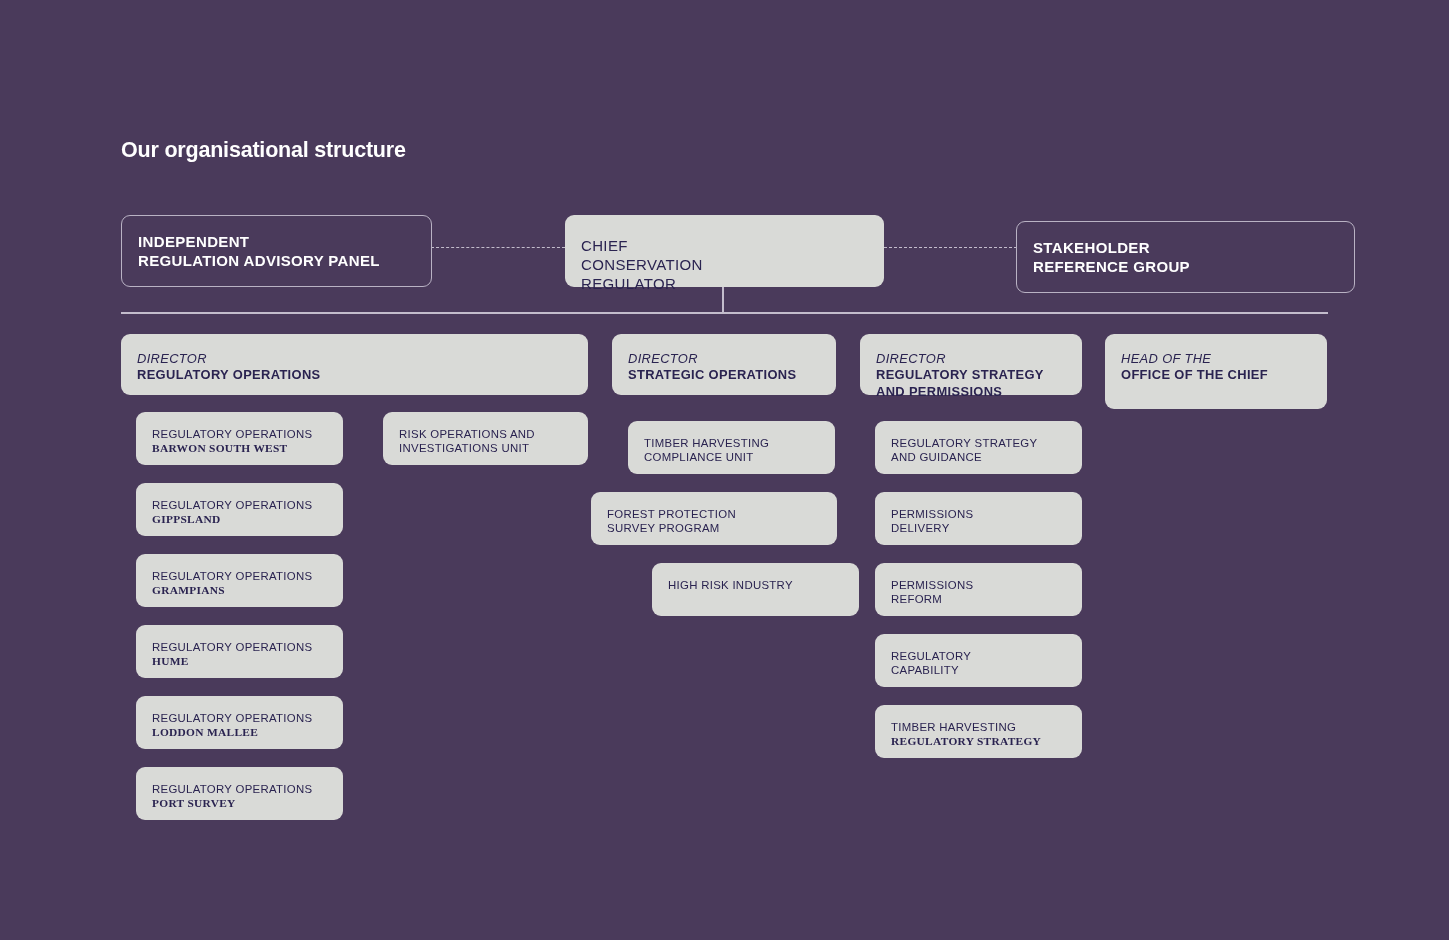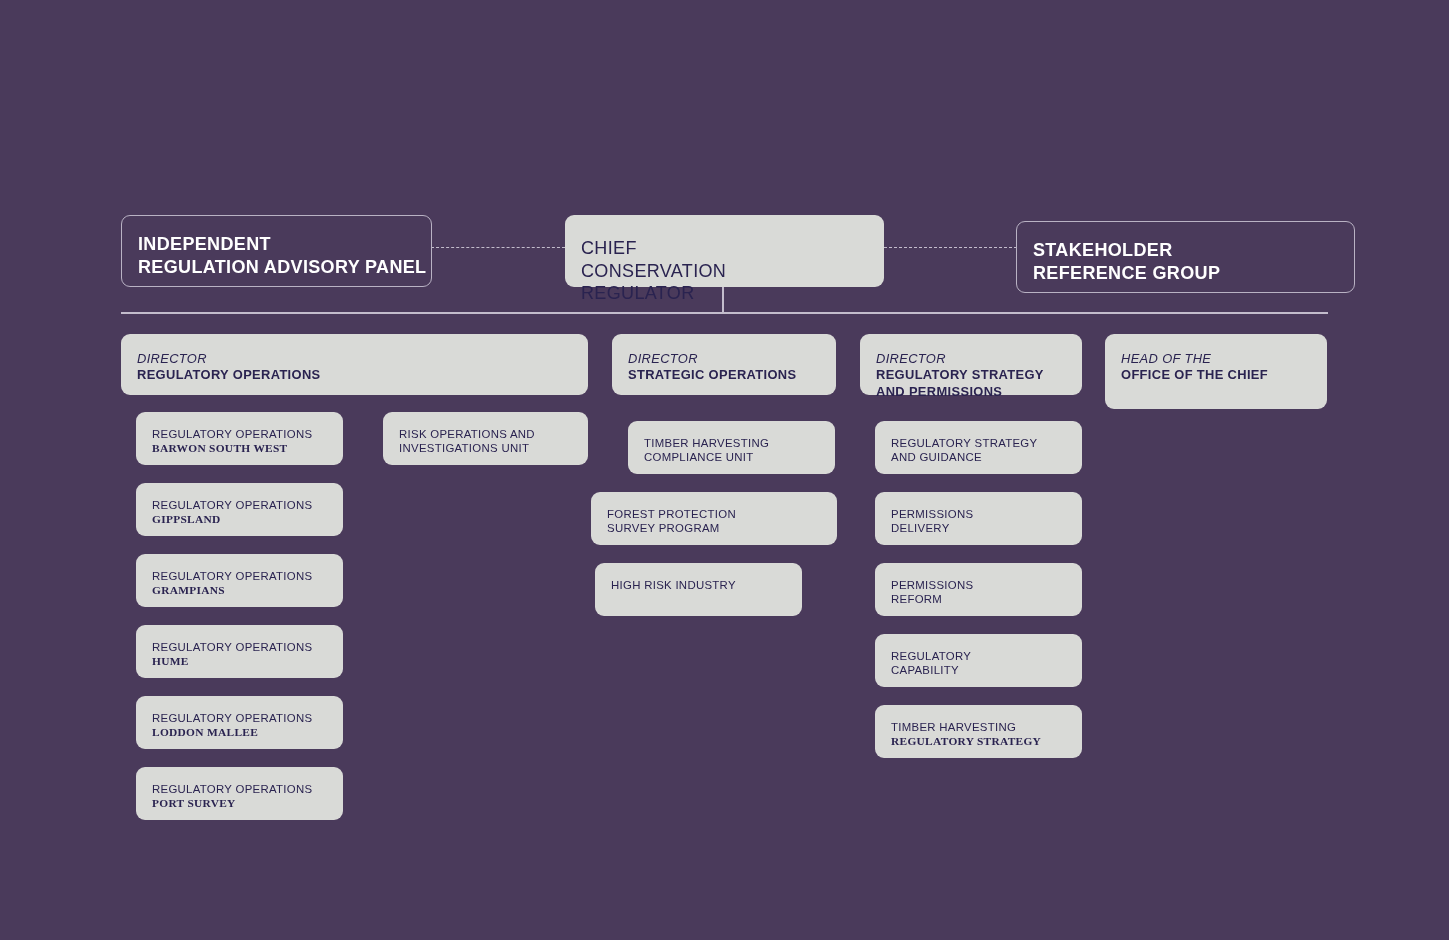--- a/index.html
+++ b/index.html
@@ -54,21 +54,21 @@
   .node.outline .l3 { font-weight: bold; }
 
   
   .node.filled {
     background: #d9dad7;
     border: none;
     color: #2a2350;
   }
 
   
-  .node.top { font-size: 18px; }
+  .node.top { font-size: 15px; }
 
   
   .node.director { font-size: 12.9px; }
   .node.director .l1 { font-weight: normal; font-style: italic; }
   .node.director .l2,
   .node.director .l3 { font-weight: bold; }
 
   
   .node.unit { font-size: 11.4px; padding-top: 15px; letter-spacing: 0.3px; }
   .node.unit .l1 { font-weight: normal; }
@@ -89,20 +89,21 @@
     position: absolute;
     height: 1.7px;
     background: #c3bccc;
   }
 </style>
 </head>
 <body>
 
 <div id="chart">
 
+  <div class="page-title">Our organisational structure</div>
 
   <div class="dashed-link" style="left:431px; top:247px; width:134px;"></div>
   <div class="dashed-link" style="left:884px; top:247px; width:133px;"></div>
   <div class="trunk-v" style="left:722px; top:286px; height:28px;"></div>
   <div class="trunk-h" style="left:121px; top:312px; width:1207px;"></div>
 
   <div class="node outline top" style="left:121px; top:215px; width:311px; height:72px;">
     <span class="l1">INDEPENDENT</span>
     <span class="l2">REGULATION ADVISORY PANEL</span>
   </div>
@@ -170,21 +171,21 @@
   </div>
 
   <div class="node filled unit" style="left:628px; top:421px; width:207px; height:53px;">
     <span class="l1">TIMBER HARVESTING</span>
     <span class="l1">COMPLIANCE UNIT</span>
   </div>
   <div class="node filled unit" style="left:591px; top:492px; width:246px; height:53px;">
     <span class="l1">FOREST PROTECTION</span>
     <span class="l1">SURVEY PROGRAM</span>
   </div>
-  <div class="node filled unit" style="left:595px; top:563px; width:207px; height:53px;">
+  <div class="node filled unit" style="left:652px; top:563px; width:207px; height:53px;">
     <span class="l1">HIGH RISK INDUSTRY</span>
   </div>
 
   <div class="node filled unit" style="left:875px; top:421px; width:207px; height:53px;">
     <span class="l1">REGULATORY STRATEGY</span>
     <span class="l1">AND GUIDANCE</span>
   </div>
   <div class="node filled unit" style="left:875px; top:492px; width:207px; height:53px;">
     <span class="l1">PERMISSIONS</span>
     <span class="l1">DELIVERY</span>

